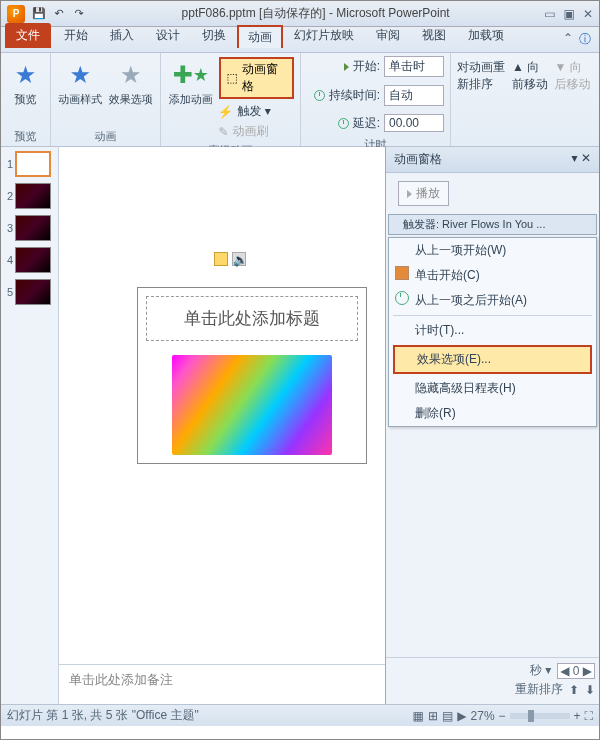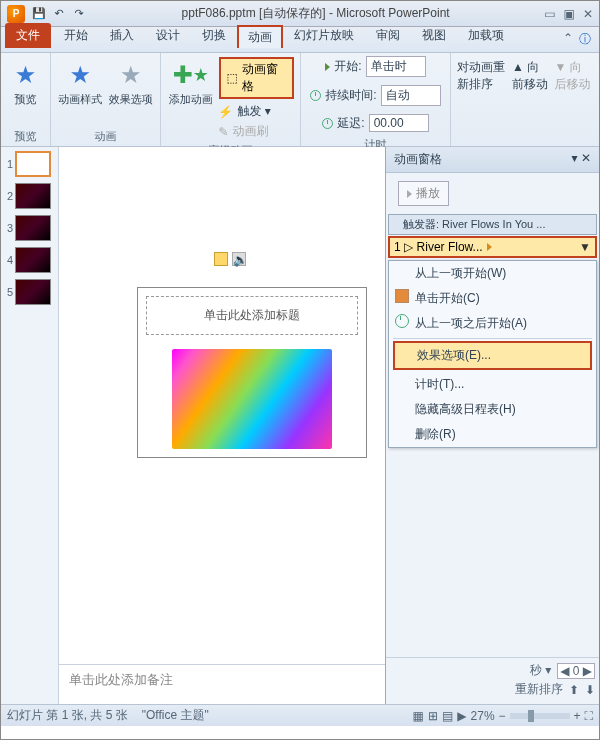--- a/index.html
+++ b/index.html
@@ -35,39 +35,39 @@
 .thumb{display:flex;align-items:center;gap:2px;margin-bottom:6px}
 .thumb .num{width:10px;text-align:right;color:#567;font-size:11px}
 .thumb .img{width:36px;height:26px;background:#fff;border:1px solid #888}
 .thumb.sel .img{border:2px solid #e38b3a}
 .thumb .img.dark{background:linear-gradient(135deg,#400,#402,#000)}
 .slide-area{flex:1;background:#fff;display:flex;flex-direction:column;overflow:hidden}
 .canvas{flex:1;position:relative;background:#fff}
 .soundico{position:absolute;left:155px;top:105px;display:flex;gap:4px}
 .soundico span{width:14px;height:14px;background:#ffd86b;border:1px solid #c9a030;display:inline-block}
 .slide{position:absolute;left:78px;top:140px;width:230px;background:#fff;border:1px solid #888;padding:8px}
-.slide-title{border:1px dashed #999;text-align:center;padding:10px;font-size:12px;color:#555;margin-bottom:14px}
+.slide-title{border:1px dashed #999;text-align:center;padding:10px;font-size:17px;color:#555;margin-bottom:14px}
 .slide-img{width:160px;height:100px;margin:0 auto;background:linear-gradient(125deg,#f0f 0%,#f5c 10%,#fa0 30%,#8d5 45%,#0cf 60%,#93f 80%,#f3a 100%);border-radius:2px}
 .notes{height:40px;border-top:1px solid #c8d2de;padding:6px 10px;color:#888;font-size:13px}
 .anim-pane{width:214px;border-left:1px solid #9ab;background:#eef3f9;display:flex;flex-direction:column}
 .ap-header{background:linear-gradient(#e0e9f3,#d0ddec);padding:4px 8px;font-size:12px;color:#345;border-bottom:1px solid #b8c4d3;display:flex;justify-content:space-between}
 .ap-play{margin:6px;padding:3px 8px;border:1px solid #aab;background:#f5f8fc;display:inline-flex;align-items:center;gap:4px;color:#888}
 .ap-list{flex:1;padding:0 2px;overflow:auto}
 .ap-trigger{background:#dce6f2;border:1px solid #9ab;padding:2px 14px;font-size:11px;color:#345;margin-bottom:1px}
 .ap-item{border:2px solid #c1401d;background:#ffe9a8;padding:2px 4px;display:flex;align-items:center;gap:4px;font-size:11px}
 .ap-item .dd{margin-left:auto;color:#333}
 .ctx{border:1px solid #9ab;background:#f5f8fc;margin-top:2px;box-shadow:1px 1px 3px rgba(0,0,0,.2)}
 .ctx-item{padding:4px 8px 4px 26px;font-size:11px;color:#345;position:relative}
 .ctx-item .ci{position:absolute;left:6px;top:3px;width:14px;height:14px;display:inline-flex;align-items:center;justify-content:center;font-size:10px}
 .ctx-item.hl{border:2px solid #c1401d;background:#ffe9a8;margin:2px 4px;padding:4px 8px 4px 22px}
 .ctx-sep{height:1px;background:#c8d2de;margin:2px 4px}
 .ap-footer{border-top:1px solid #c8d2de;padding:4px;font-size:11px;color:#567}
 .ap-footer .row{display:flex;align-items:center;gap:6px;justify-content:flex-end;margin-bottom:2px}
 .ap-footer .spin{border:1px solid #aab;background:#fff;padding:0 2px}
-.status{height:22px;background:linear-gradient(#e4ecf5,#d6e1ef);border-top:1px solid #b8c4d3;display:flex;align-items:center;padding:0 6px;font-size:11px;color:#567;gap:14px}
+.status{height:22px;background:linear-gradient(#e4ecf5,#d6e1ef);border-top:1px solid #b8c4d3;display:flex;align-items:center;padding:0 6px;font-size:11px;color:#567;gap:4px}
 .status .zoom{margin-left:auto;display:flex;align-items:center;gap:4px}
 .vbar{width:60px;height:6px;background:#cbd6e4;position:relative}
 .vbar::after{content:"";position:absolute;left:18px;top:-3px;width:6px;height:12px;background:#89a}
 .tri{display:inline-block;width:0;height:0;border-left:5px solid #5a8f3e;border-top:4px solid transparent;border-bottom:4px solid transparent}
 .tri.o{border-left-color:#d68b1f}
 .sq{display:inline-block;width:9px;height:9px;background:#e38b3a;border:1px solid #b86}
 .clock{display:inline-block;width:11px;height:11px;border:1px solid #4a7;border-radius:50%;position:relative}
 .clock::after{content:"";position:absolute;left:4px;top:1px;width:1px;height:4px;background:#4a7}
 </style>
 </head>
@@ -145,21 +145,21 @@
           </div>
         <div class="smallrow" style="color:#aaa">
             <span>✎</span>
             <span>动画刷</span>
           </div>
       </div>
     </div>
     <div class="rgroup-label">高级动画</div>
   </div>
   <div class="rgroup timing-col" style="width:150px">
-    <div class="rgroup-body" style="flex-direction:column;align-items:center">
+    <div class="rgroup-body" style="flex-direction:column;align-items:flex-end">
       <div class="smallrow">
           <span class="tri"></span>
           <span>开始:</span>
           <span class="fld">单击时</span>
         </div>
       <div class="smallrow">
           <span class="clock"></span>
           <span>持续时间:</span>
           <span class="fld">自动</span>
         </div>
@@ -222,32 +222,27 @@
     <div class="ap-header">
         <span>动画窗格</span>
         <span>▾ ✕</span>
       </div>
     <div style="padding:2px 6px"><div class="ap-play">
           <span class="tri" style="border-left-color:#aaa"></span>
           <span>播放</span>
         </div></div>
     <div class="ap-list">
       <div class="ap-trigger">触发器: River Flows In You ...</div>
-      <div class="ap-item">
-        <span>1 ▷ River Flow...</span>
-        <span class="tri o"></span>
-        <span class="dd">▼</span>
-      </div>
       <div class="ctx">
         <div class="ctx-item"><span>从上一项开始(W)</span></div>
         <div class="ctx-item"><span class="ci sq"></span><span>单击开始(C)</span></div>
         <div class="ctx-item"><span class="ci clock"></span><span>从上一项之后开始(A)</span></div>
         <div class="ctx-sep"></div>
+        <div class="ctx-item"><span>计时(T)...</span></div>
         <div class="ctx-item hl"><span>效果选项(E)...</span></div>
-        <div class="ctx-item"><span>计时(T)...</span></div>
         <div class="ctx-item"><span>隐藏高级日程表(H)</span></div>
         <div class="ctx-item"><span>删除(R)</span></div>
       </div>
     </div>
     <div class="ap-footer">
       <div class="row">
           <span>秒 ▾</span>
           <span class="spin">◀ <span>0</span> ▶</span>
         </div>
       <div class="row">

